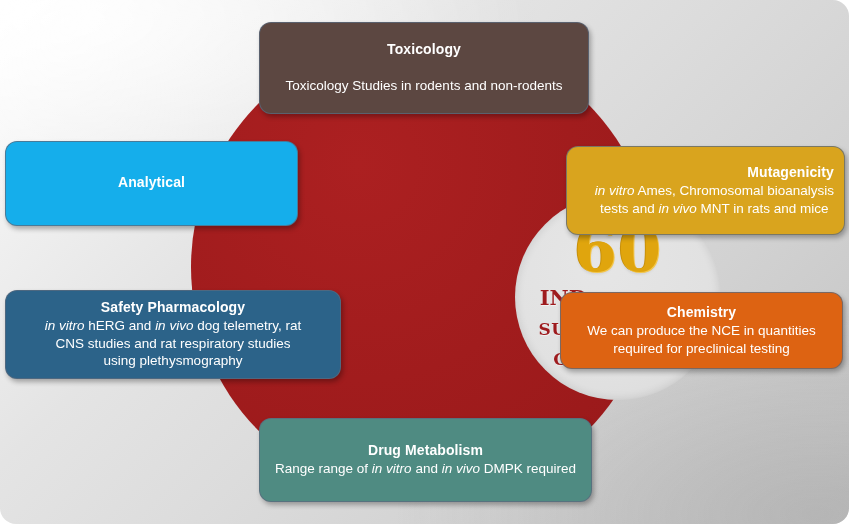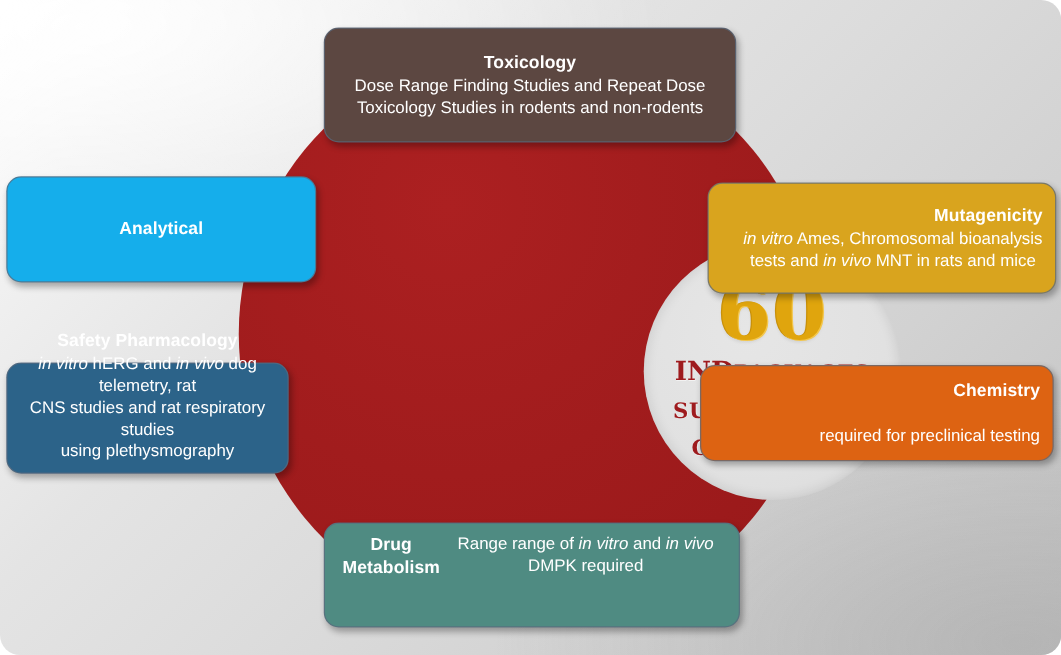--- a/index.html
+++ b/index.html
@@ -118,43 +118,43 @@
   }
   .box .body { display: block; }
   .box .body i { font-style: italic; }
 
   #box-toxicology {
     left: 259px; top: 22px; width: 330px; height: 92px;
     background: #5c4741;
     display: flex; flex-direction: column; justify-content: center;
   }
   #box-analytical {
-    left: 5px; top: 141px; width: 248px; height: 85px;
+    left: 5px; top: 141px; width: 293px; height: 85px;
     background: #15aeeb;
     display: flex; flex-direction: column; justify-content: center;
   }
   #box-mutagenicity {
     left: 566px; top: 146px; width: 279px; height: 89px;
     background: #d9a41e;
     display: flex; flex-direction: column; justify-content: center; align-items: flex-end;
   }
   #box-safety {
-    left: 5px; top: 290px; width: 226px; height: 89px;
+    left: 5px; top: 290px; width: 336px; height: 89px;
     background: #2c6389;
-    display: flex; flex-direction: column; justify-content: flex-end;
+    display: flex; flex-direction: column; justify-content: space-between;
   }
   #box-chemistry {
     left: 560px; top: 292px; width: 283px; height: 77px;
     background: #dd6312;
     display: flex; flex-direction: column; justify-content: center;
   }
   #box-metabolism {
     left: 259px; top: 418px; width: 333px; height: 84px;
     background: #4f8b82;
-    display: flex; flex-direction: row; justify-content: center;
+    display: flex; flex-direction: column; justify-content: center;
   }
 </style>
 </head>
 <body>
 
 <div id="canvas">
 
   <div class="bg-plate"></div>
   <div class="bg-sheen"></div>
 
@@ -164,40 +164,40 @@
       <div class="center-line l1" style="color: rgb(158, 27, 30);">
         <span class="big">IND</span><span>PACKAGES</span>
       </div>
       <div class="center-line l2" style="color: rgb(158, 27, 30);">SUCCESSFULLY</div>
       <div class="center-line l3" style="color: rgb(158, 27, 30);">COMPLETED</div>
     </div>
   </div>
 
   <div class="box" id="box-toxicology" style="background: rgb(92, 71, 65);">
     <span class="title">Toxicology</span>
-    <span class="body"><span>Dose Range Finding  Studies and  Repeat Dose</span><br><span>Toxicology  Studies  in rodents and non-rodents</span></span>
+    <span class="body"><br><span>Toxicology  Studies  in rodents and non-rodents</span></span>
   </div>
 
   <div class="box" id="box-analytical" style="background: rgb(21, 174, 235);">
     <span class="title">Analytical</span>
   </div>
 
   <div class="box" id="box-mutagenicity" style="background: rgb(217, 164, 30);">
     <span class="title">Mutagenicity</span>
     <span class="body"><i>in vitro</i><span> Ames, Chromosomal bioanalysis</span><br><span>tests  and </span><i>in vivo</i><span> MNT in rats  and mice</span></span>
   </div>
 
   <div class="box" id="box-safety" style="background: rgb(44, 99, 137);">
     <span class="title">Safety Pharmacology</span>
     <span class="body"><i>in vitro</i><span> hERG and </span><i>in vivo</i><span> dog telemetry, rat</span><br><span>CNS studies and rat respiratory studies</span><br><span>using plethysmography</span></span>
   </div>
 
-  <div class="box" id="box-chemistry" style="background: rgb(221, 99, 18); align-items: flex-end;">
+  <div class="box" id="box-chemistry" style="background: rgb(221, 99, 18);">
     <span class="title">Chemistry</span>
-    <span class="body"><br><span>required  for preclinical  testing</span></span>
+    <span class="body"><span>We can produce the NCE in quantities</span><br><span>required  for preclinical  testing</span></span>
   </div>
 
   <div class="box" id="box-metabolism" style="background: rgb(79, 139, 130);">
     <span class="title">Drug Metabolism</span>
     <span class="body"><span>Range range of </span><i>in vitro</i><span>  and </span><i>in vivo</i><span> DMPK required</span><br></span>
   </div>
 
 </div>
 
 </body></html>

